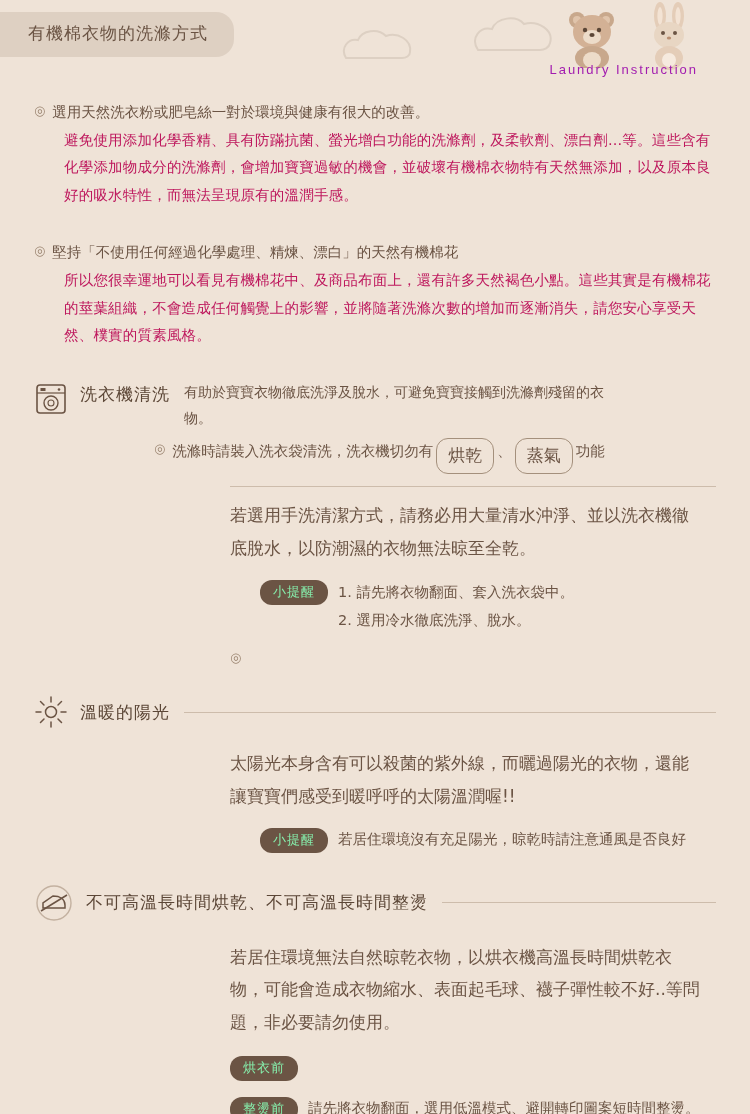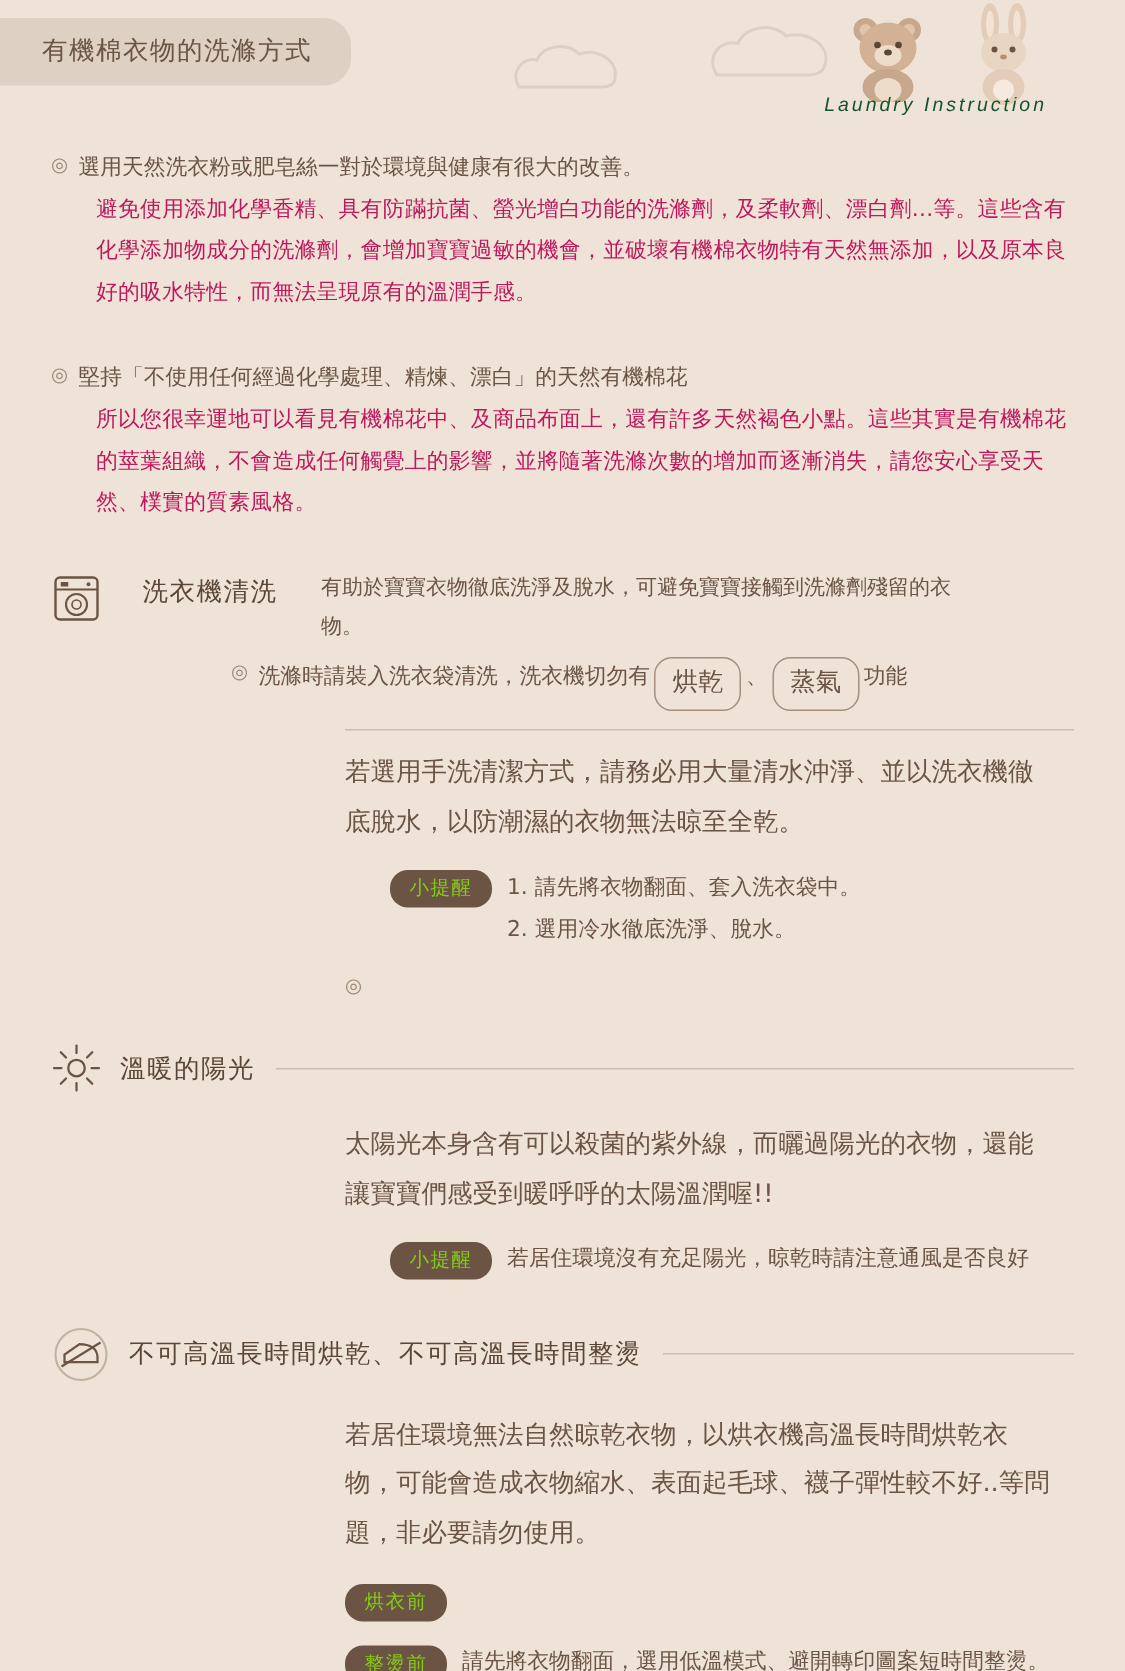--- a/index.html
+++ b/index.html
@@ -18,23 +18,22 @@
   .title-tab{
     position:absolute;left:0;top:12px;
     background:#ded0c2;
     padding:10px 26px 12px 28px;
     border-top-right-radius:18px;
     border-bottom-right-radius:18px;
     font-size:17px;letter-spacing:1px;color:#6b5444;
   }
   .laundry-en{
     position:absolute;right:52px;top:62px;
-    font-size:13px;letter-spacing:2px;color:#14532d;
+    font-size:13px;letter-spacing:2px;color:#a21caf;
     font-family:"Liberation Sans",sans-serif;
-    font-style:italic;
   }
   .cloud{position:absolute;fill:none;stroke:#ddd0c3;stroke-width:2;}
   .bear,.bunny{position:absolute;}
 
   
   .content{position:relative;padding:0 34px;}
   .bullet-block{margin-bottom:22px;}
   .bullet-head{
     display:flex;align-items:flex-start;
     font-size:14.5px;line-height:1.7;color:#6b5444;
@@ -65,21 +64,21 @@
   .indent2{margin-left:196px;}
   .para{font-size:17px;line-height:1.9;color:#6b5444;}
 
   .sub-line{
     display:flex;align-items:flex-start;font-size:14.5px;line-height:1.85;
     color:#6b5444;margin-top:8px;
   }
 
   .pill{
     display:inline-block;
-    background:#6b5444;color:#84cc16;
+    background:#6b5444;color:#86efac;
     border-radius:12px;
     font-size:13px;
     padding:3px 13px 4px;
     letter-spacing:1px;
     white-space:nowrap;
   }
   .pill-outline{
     display:inline-block;
     border:1px solid #a4907c;
     border-radius:12px;
@@ -153,21 +152,21 @@
 
     <div class="bullet-block" style="margin-top:30px;">
       <div class="bullet-head">
         <span class="dbl-circle">◎</span>
         <span>堅持「不使用任何經過化學處理、精煉、漂白」的天然有機棉花</span>
       </div>
       <div class="bullet-body">所以您很幸運地可以看見有機棉花中、及商品布面上，還有許多天然褐色小點。這些其實是有機棉花的莖葉組織，不會造成任何觸覺上的影響，並將隨著洗滌次數的增加而逐漸消失，請您安心享受天然、樸實的質素風格。</div>
     </div>
 
     <div class="section" style="margin-top:30px;">
-      <div class="sec-head" style="align-items:flex-start;gap:15px;">
+      <div class="sec-head" style="align-items:flex-start;">
         <span class="sec-icon" style="margin-top:2px;">
           <svg width="34" height="34" viewBox="0 0 34 34">
             <rect x="3" y="3" width="28" height="28" rx="3" fill="none" stroke="#6b5444" stroke-width="1.6"></rect>
             <line x1="3" y1="11" x2="31" y2="11" stroke="#6b5444" stroke-width="1.2"></line>
             <rect x="6.5" y="6" width="5" height="3" fill="#6b5444"></rect>
             <circle cx="25" cy="7.5" r="1.3" fill="#6b5444"></circle>
             <circle cx="17" cy="21" r="7" fill="none" stroke="#6b5444" stroke-width="1.4"></circle>
             <circle cx="17" cy="21" r="3" fill="none" stroke="#6b5444" stroke-width="1.1"></circle>
           </svg>
         </span>

